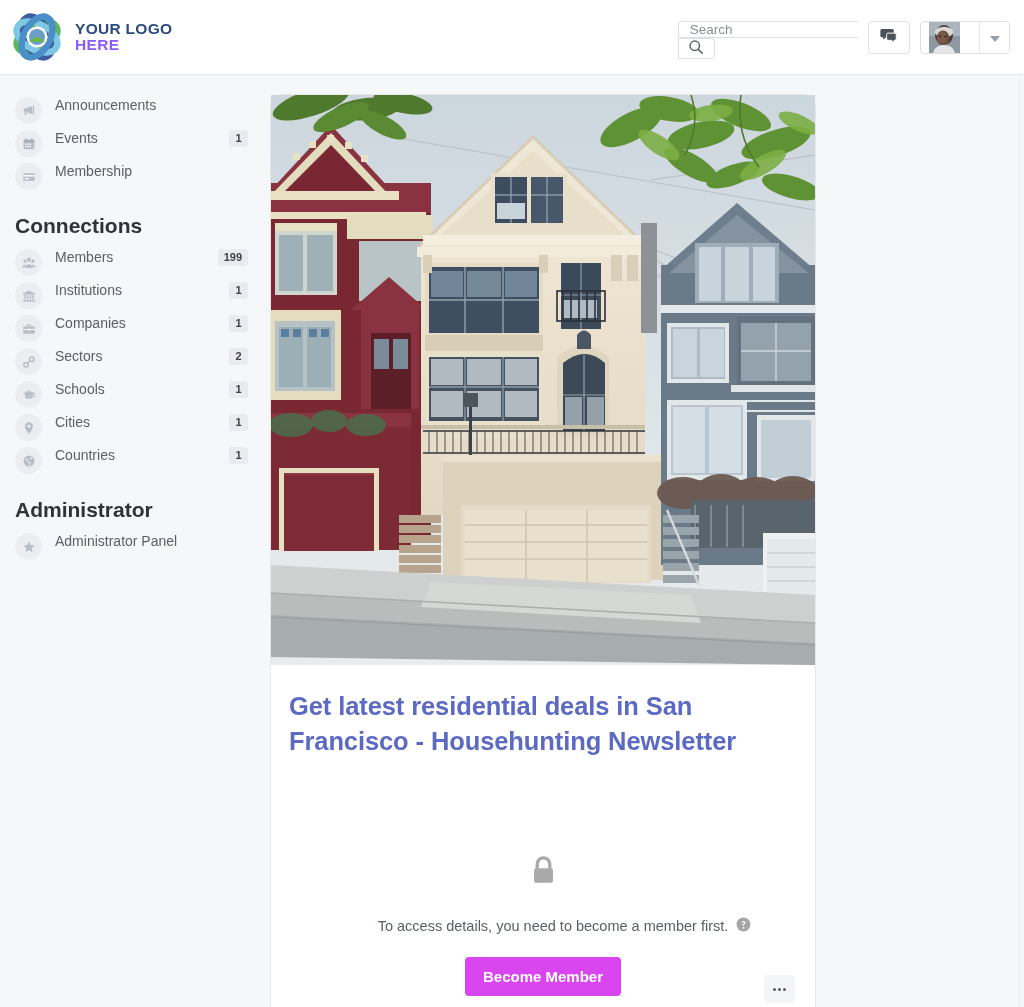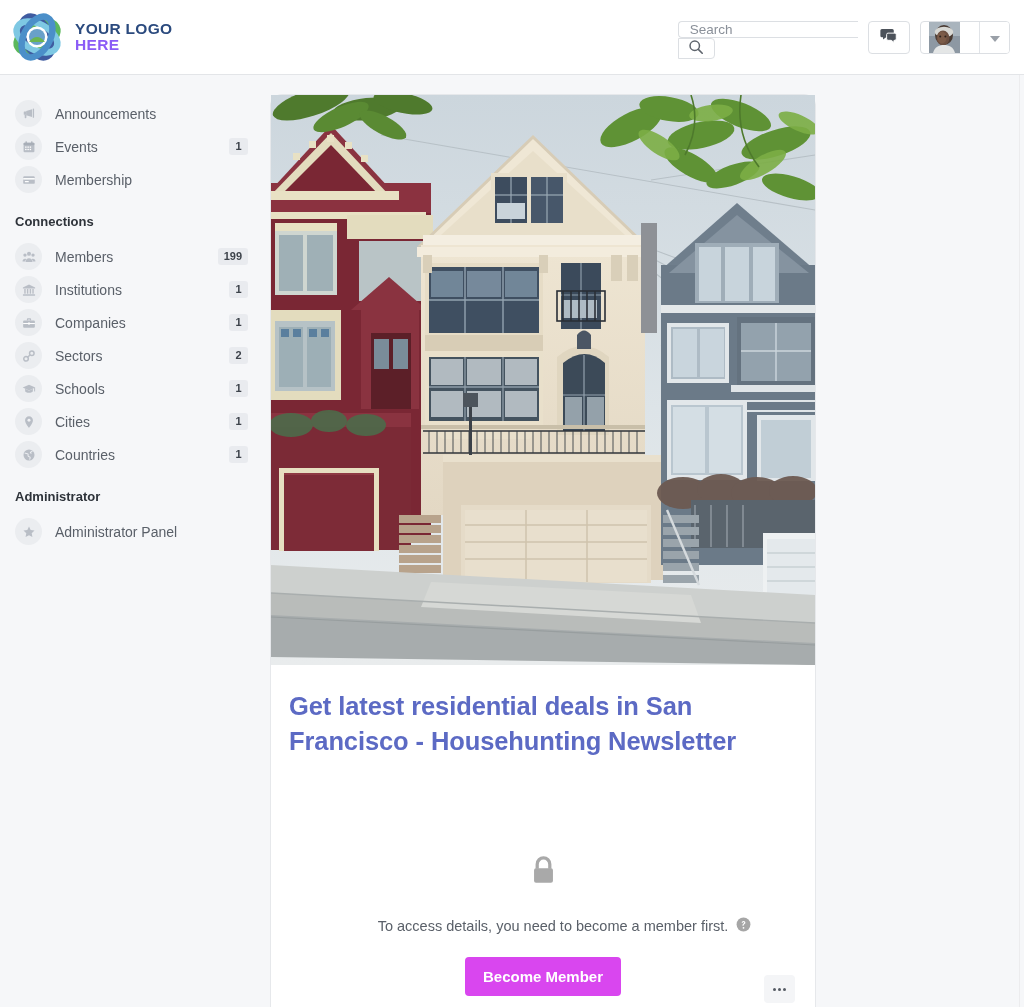--- a/index.html
+++ b/index.html
@@ -87,21 +87,21 @@
   
   .page{ display:flex; height:944px; }
 
   
   .sidebar{
     width:270px; flex:none;
     padding:22px 0 0 0;
     background:#f6f7f9;
   }
   .nav-item{
-    display:flex; align-items:center;
+    display:flex; align-items:flex-start;
     height:33px; margin-bottom:0;
     padding:0 22px 0 15px;
     cursor:pointer;
   }
   .nav-item .ico{
     width:27px; height:27px; border-radius:50%;
     background:#ebedf0; flex:none;
     display:flex; align-items:center; justify-content:center;
     margin-right:13px;
   }
@@ -110,21 +110,21 @@
   }
   .badge{
     margin-left:auto;
     background:#e9ebef; color:#3d434b;
     font-size:11px; font-weight:bold;
     border-radius:3px;
     padding:2px 6px; min-width:19px; text-align:center;
     line-height:13px;
   }
   .section-title{
-    font-size:13px; font-weight:bold; color:#2e333a;
+    font-size:21px; font-weight:bold; color:#2e333a;
     padding:18px 0 11px 15px;
   }
 
   
   .main{
     flex:1; padding:0; position:relative;
   }
   .card{
     width:546px; margin:19px 0 0 0;
     background:#fff;

